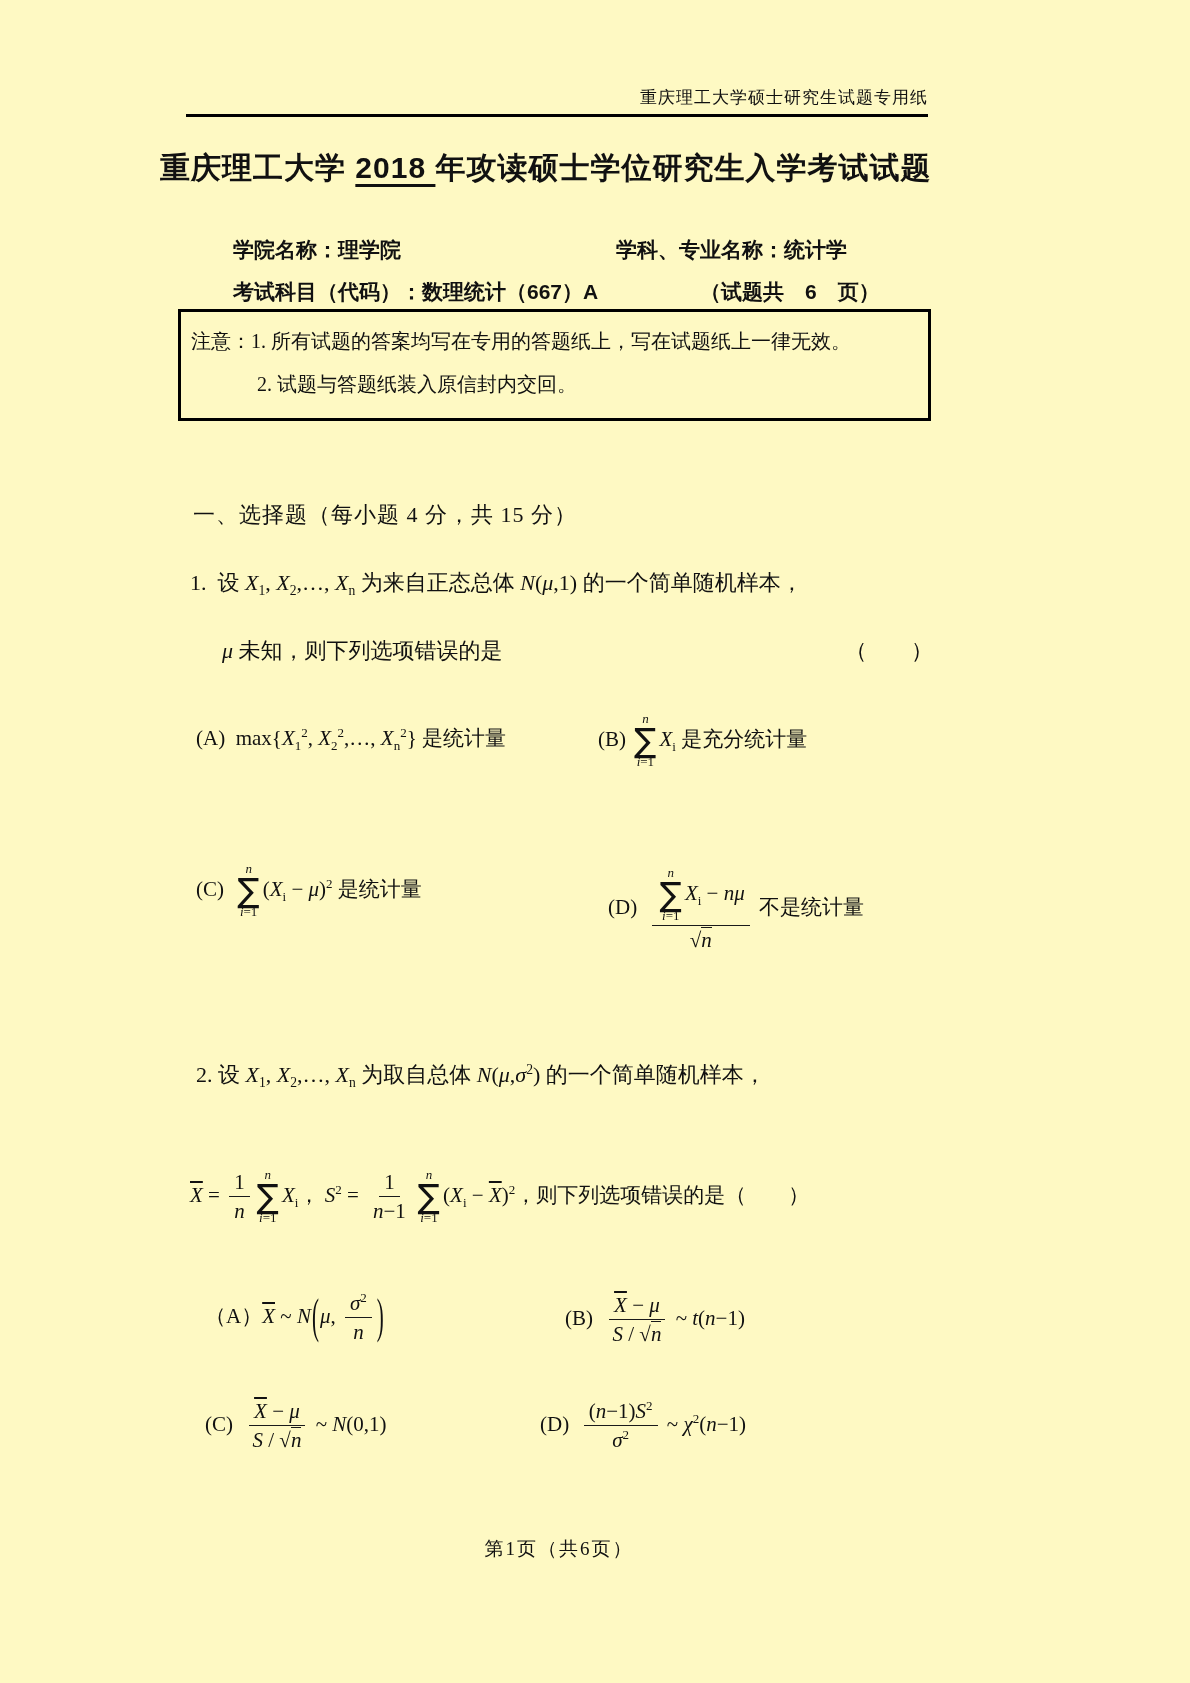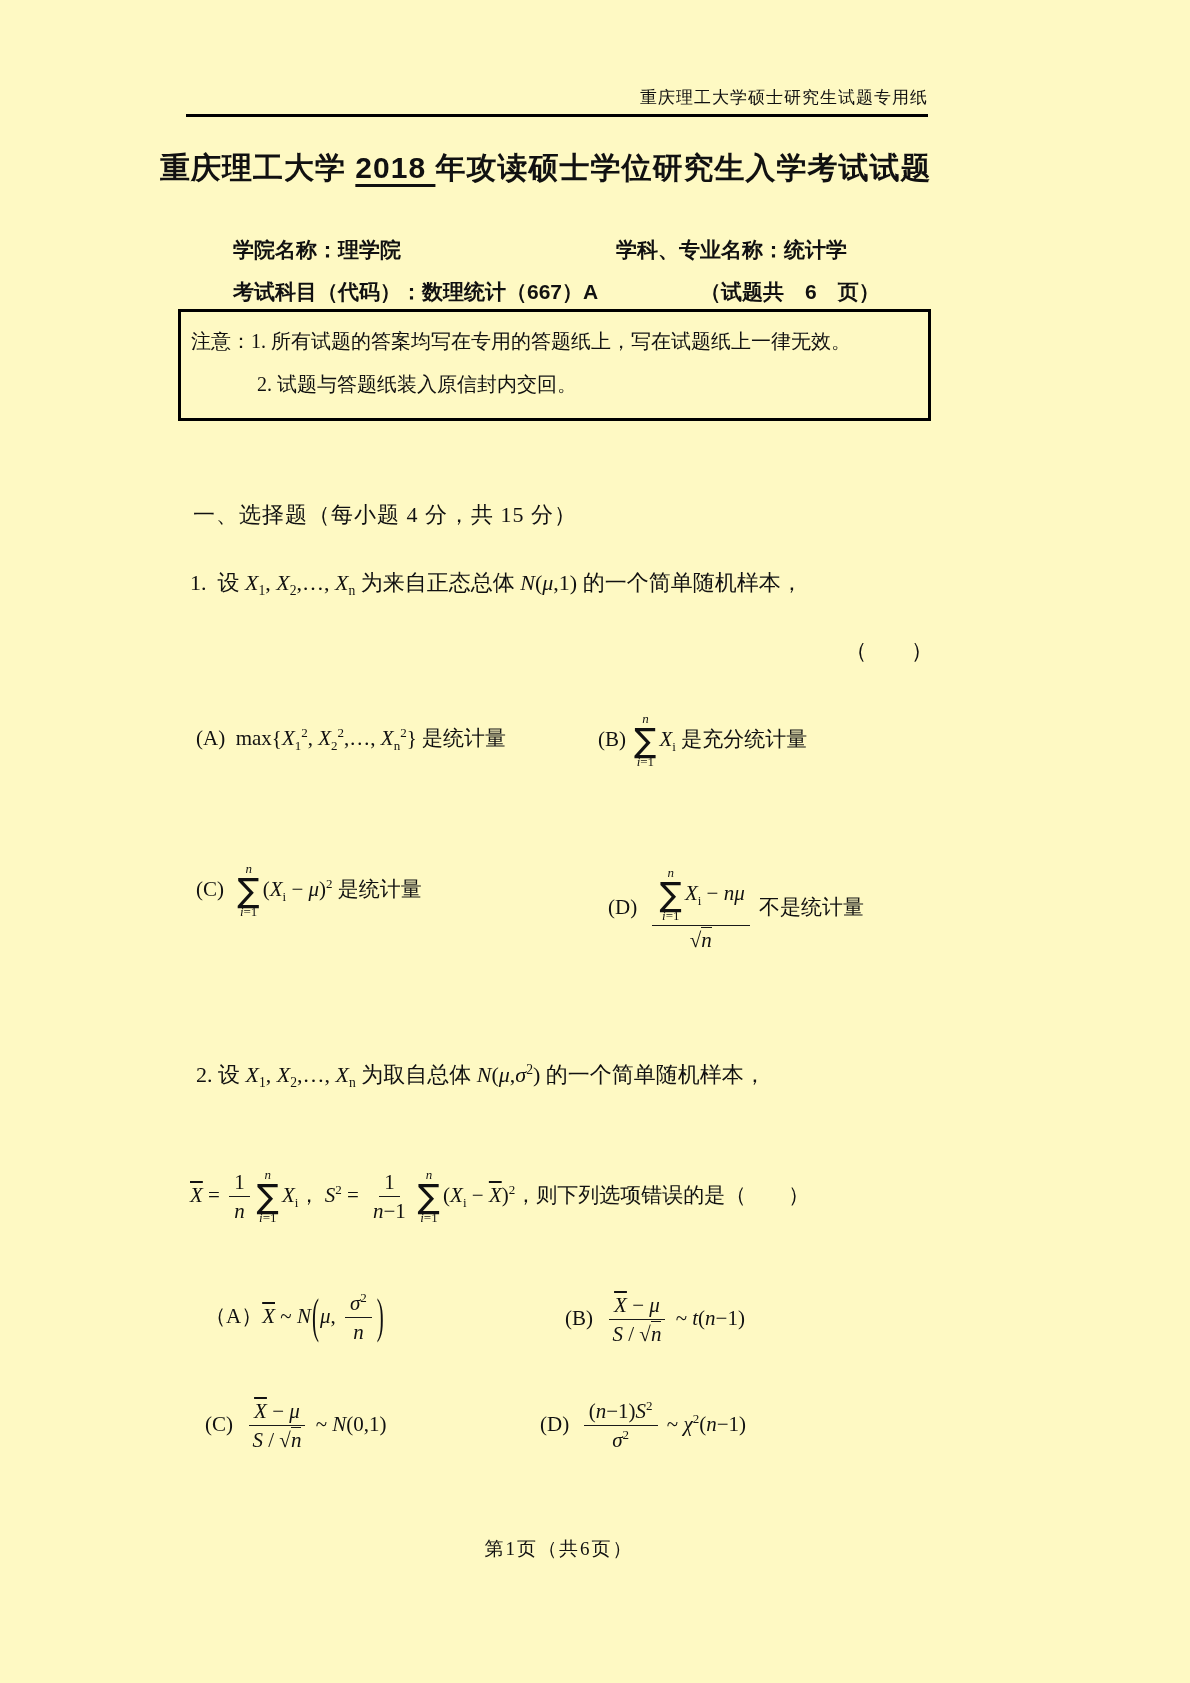--- a/index.html
+++ b/index.html
@@ -69,20 +69,21 @@
   <div class="abs info i-pages">（试题共　6　页）</div>
 
   <div class="abs notice">
     <div class="l1">注意：1. 所有试题的答案均写在专用的答题纸上，写在试题纸上一律无效。</div>
     <div class="l2">2. 试题与答题纸装入原信封内交回。</div>
   </div>
 
   <div class="abs sec-head">一、选择题（每小题 4 分，共 15 分）</div>
 
   <div class="abs q q1l1">1.&nbsp;&nbsp;设 <i>X</i><sub>1</sub>, <i>X</i><sub>2</sub>,…, <i>X</i><sub>n</sub> 为来自正态总体 <i>N</i>(<i>μ</i>,1) 的一个简单随机样本，</div>
+  <div class="abs q q1l2"><i>μ</i> 未知，则下列选项错误的是</div>
   <div class="abs q q1blank">（　　）</div>
 
   <div class="abs opt q1a">(A)&nbsp;&nbsp;max{<i>X</i><sub>1</sub><sup>2</sup>, <i>X</i><sub>2</sub><sup>2</sup>,…, <i>X</i><sub>n</sub><sup>2</sup>} 是统计量</div>
   <div class="abs opt q1b">(B)&nbsp;<span class="sum">
         <span class="lim"><i>n</i></span>
         <span class="sig">∑</span>
         <span class="lim"><i>i</i>=1</span>
       </span><i>X</i><sub>i</sub> 是充分统计量</div>
   <div class="abs opt q1c">(C)&nbsp;&nbsp;<span class="sum">
         <span class="lim"><i>n</i></span>

